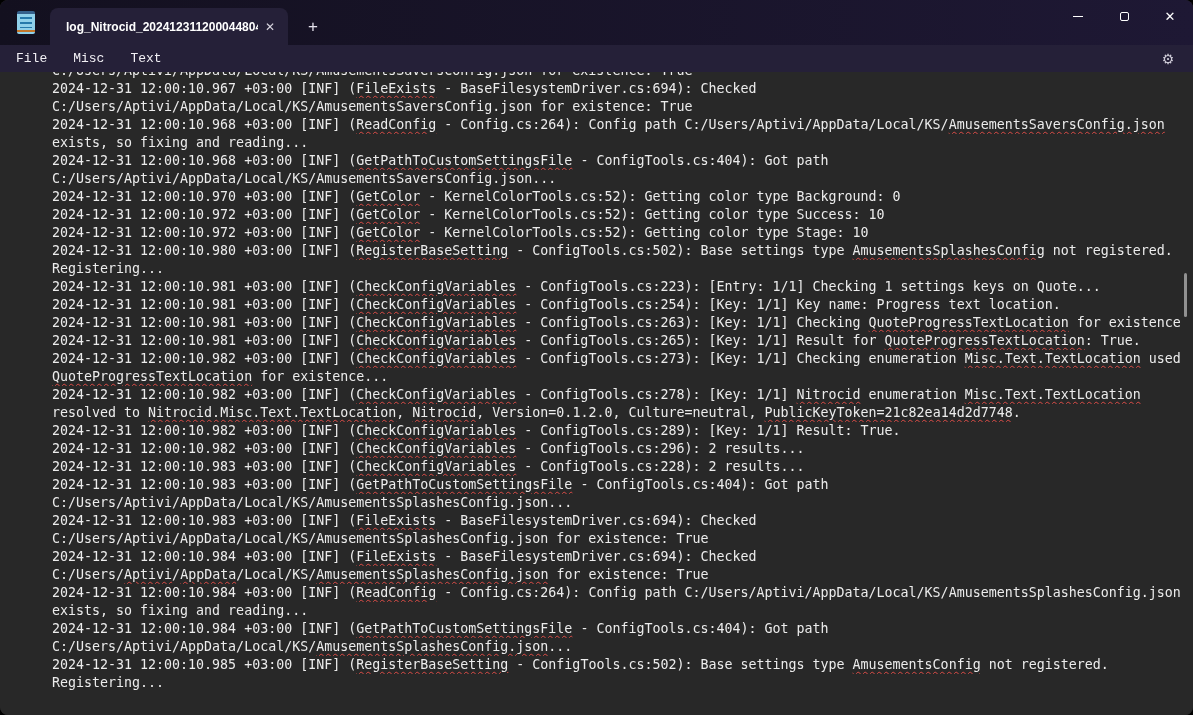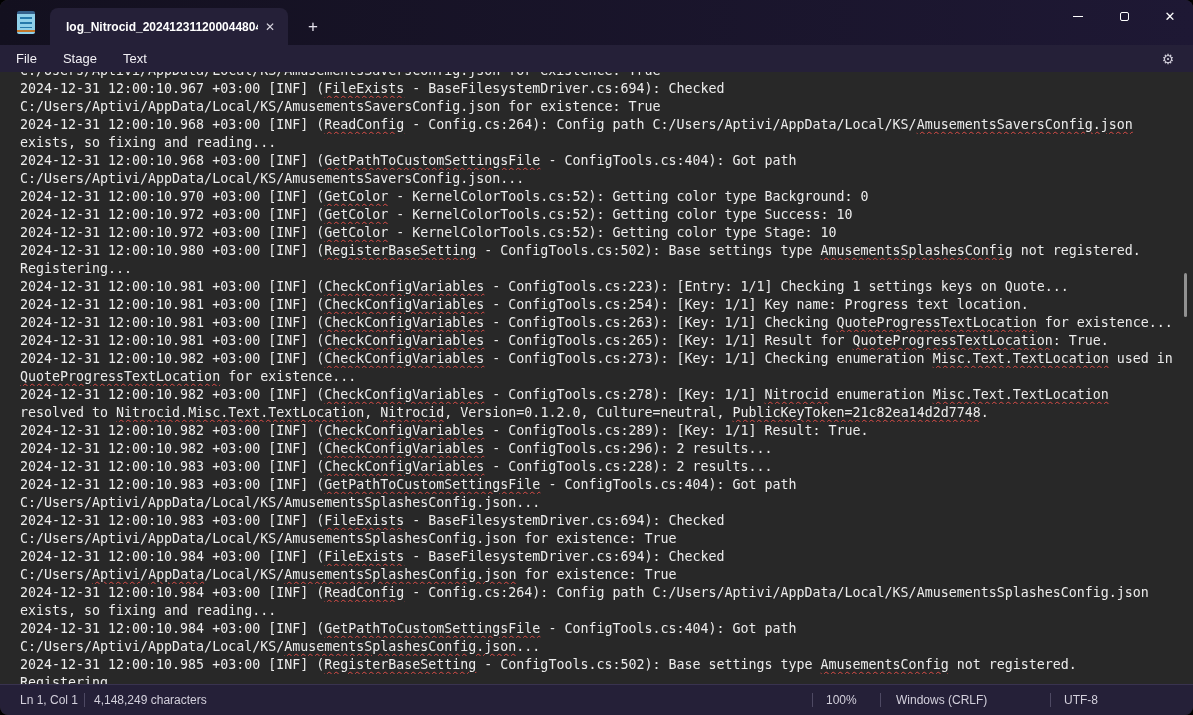--- a/index.html
+++ b/index.html
@@ -27,32 +27,32 @@
                 color:#e4e1ec; font-size:17px; font-weight:400; }
   .win-controls { position:absolute; right:0; top:0; display:flex; }
   .win-btn { width:46px; height:32px; display:flex; align-items:center; justify-content:center; color:#fff; }
   .glyph-min { width:10px; height:1px; background:#fff; display:block; }
   .glyph-max { width:9px; height:9px; border:1px solid #fff; border-radius:2px; display:block; }
   .glyph-close { font-size:13px; font-weight:400; color:#fff; }
 
   
   .menubar { height:27px; flex:none; background:var(--menu-bar-bg,#252038);
              display:flex; align-items:center; padding-left:3px; }
-  .menu-item { padding:3px 13px; font-size:13px; color:#f2f0f5; border-radius:5px; }
+  .menu-item { padding:3px 13px; font-size:13px; color:#f2f0f5; border-radius:5px;font-family:Liberation Mono, monospace; }
   .settings-btn { margin-left:auto; margin-right:14px; width:22px; height:22px; border-radius:4px;
                   display:flex; align-items:center; justify-content:center;
                   color:#cfccd8; font-size:14px; }
 
   
   .editor { position:relative; flex:1; background:var(--editor-bg,#282828); overflow:hidden; }
   .editor-content { position:absolute; top:-10px; left:20px; right:12px;
                     font-family:"DejaVu Sans Mono","Liberation Mono",monospace;
                     font-size:13.3px; line-height:18px; color:var(--editor-text,#ececec);
                     white-space:pre; }
-  .log-line { height:18px; overflow:hidden; }
+  .log-line { height:18px; overflow:hidden;margin-left:32px; }
   .sq { text-decoration:underline; text-decoration-style:wavy;
         text-decoration-color:var(--squiggle,#da4b46); text-decoration-thickness:1px;
         text-underline-offset:2px; }
   .scroll-thumb { position:absolute; right:6px; top:201px; width:3px; height:44px;
                   background:#919191; border-radius:2px; }
 
   
   .statusbar { position:relative; height:31px; flex:none; background:var(--status-bar-bg,#252038);
                border-top:1px solid #39334f; font-size:12px; color:var(--status-text,#d3d0dc);
                border-radius:0 0 8px 8px; }
@@ -79,35 +79,24 @@
           <span class="glyph-max"></span>
         </div>
       <div class="win-btn">
           <span class="glyph-close">✕</span>
         </div>
     </div>
   </div>
 
   <div class="menubar">
     <span class="menu-item">File</span>
-    <span class="menu-item">Stage</span>
+    <span class="menu-item">Misc</span>
     <span class="menu-item">Text</span>
     <span class="settings-btn">⚙</span>
   </div>
 
   <div class="editor">
     <div class="editor-content"><div class="log-line"><span>C:/Users/Aptivi/AppData/Local/KS/AmusementsSaversConfig.json for existence: True</span></div><div class="log-line"><span>2024-12-31 12:00:10.967 +03:00 [INF] (</span><span class="sq">FileExists</span><span> - BaseFilesystemDriver.cs:694): Checked</span></div><div class="log-line"><span>C:/Users/Aptivi/AppData/Local/KS/AmusementsSaversConfig.json for existence: True</span></div><div class="log-line"><span>2024-12-31 12:00:10.968 +03:00 [INF] (</span><span class="sq">ReadConfig</span><span> - Config.cs:264): Config path C:/Users/Aptivi/AppData/Local/KS/</span><span class="sq">AmusementsSaversConfig.json</span></div><div class="log-line"><span>exists, so fixing and reading...</span></div><div class="log-line"><span>2024-12-31 12:00:10.968 +03:00 [INF] (</span><span class="sq">GetPathToCustomSettingsFile</span><span> - ConfigTools.cs:404): Got path</span></div><div class="log-line"><span>C:/Users/Aptivi/AppData/Local/KS/AmusementsSaversConfig.json...</span></div><div class="log-line"><span>2024-12-31 12:00:10.970 +03:00 [INF] (</span><span class="sq">GetColor</span><span> - KernelColorTools.cs:52): Getting color type Background: 0</span></div><div class="log-line"><span>2024-12-31 12:00:10.972 +03:00 [INF] (</span><span class="sq">GetColor</span><span> - KernelColorTools.cs:52): Getting color type Success: 10</span></div><div class="log-line"><span>2024-12-31 12:00:10.972 +03:00 [INF] (</span><span class="sq">GetColor</span><span> - KernelColorTools.cs:52): Getting color type Stage: 10</span></div><div class="log-line"><span>2024-12-31 12:00:10.980 +03:00 [INF] (</span><span class="sq">RegisterBaseSetting</span><span> - ConfigTools.cs:502): Base settings type </span><span class="sq">AmusementsSplashesConfig</span><span> not registered.</span></div><div class="log-line"><span>Registering...</span></div><div class="log-line"><span>2024-12-31 12:00:10.981 +03:00 [INF] (</span><span class="sq">CheckConfigVariables</span><span> - ConfigTools.cs:223): [Entry: 1/1] Checking 1 settings keys on Quote...</span></div><div class="log-line"><span>2024-12-31 12:00:10.981 +03:00 [INF] (</span><span class="sq">CheckConfigVariables</span><span> - ConfigTools.cs:254): [Key: 1/1] Key name: Progress text location.</span></div><div class="log-line"><span>2024-12-31 12:00:10.981 +03:00 [INF] (</span><span class="sq">CheckConfigVariables</span><span> - ConfigTools.cs:263): [Key: 1/1] Checking </span><span class="sq">QuoteProgressTextLocation</span><span> for existence...</span></div><div class="log-line"><span>2024-12-31 12:00:10.981 +03:00 [INF] (</span><span class="sq">CheckConfigVariables</span><span> - ConfigTools.cs:265): [Key: 1/1] Result for </span><span class="sq">QuoteProgressTextLocation</span><span>: True.</span></div><div class="log-line"><span>2024-12-31 12:00:10.982 +03:00 [INF] (</span><span class="sq">CheckConfigVariables</span><span> - ConfigTools.cs:273): [Key: 1/1] Checking enumeration </span><span class="sq">Misc.Text.TextLocation</span><span> used in</span></div><div class="log-line"><span class="sq">QuoteProgressTextLocation</span><span> for existence...</span></div><div class="log-line"><span>2024-12-31 12:00:10.982 +03:00 [INF] (</span><span class="sq">CheckConfigVariables</span><span> - ConfigTools.cs:278): [Key: 1/1] </span><span class="sq">Nitrocid</span><span> enumeration </span><span class="sq">Misc.Text.TextLocation</span></div><div class="log-line"><span>resolved to </span><span class="sq">Nitrocid.Misc.Text.TextLocation</span><span>, </span><span class="sq">Nitrocid</span><span>, Version=0.1.2.0, Culture=neutral, </span><span class="sq">PublicKeyToken=21c82ea14d2d7748</span><span>.</span></div><div class="log-line"><span>2024-12-31 12:00:10.982 +03:00 [INF] (</span><span class="sq">CheckConfigVariables</span><span> - ConfigTools.cs:289): [Key: 1/1] Result: True.</span></div><div class="log-line"><span>2024-12-31 12:00:10.982 +03:00 [INF] (</span><span class="sq">CheckConfigVariables</span><span> - ConfigTools.cs:296): 2 results...</span></div><div class="log-line"><span>2024-12-31 12:00:10.983 +03:00 [INF] (</span><span class="sq">CheckConfigVariables</span><span> - ConfigTools.cs:228): 2 results...</span></div><div class="log-line"><span>2024-12-31 12:00:10.983 +03:00 [INF] (</span><span class="sq">GetPathToCustomSettingsFile</span><span> - ConfigTools.cs:404): Got path</span></div><div class="log-line"><span>C:/Users/Aptivi/AppData/Local/KS/AmusementsSplashesConfig.json...</span></div><div class="log-line"><span>2024-12-31 12:00:10.983 +03:00 [INF] (</span><span class="sq">FileExists</span><span> - BaseFilesystemDriver.cs:694): Checked</span></div><div class="log-line"><span>C:/Users/Aptivi/AppData/Local/KS/AmusementsSplashesConfig.json for existence: True</span></div><div class="log-line"><span>2024-12-31 12:00:10.984 +03:00 [INF] (</span><span class="sq">FileExists</span><span> - BaseFilesystemDriver.cs:694): Checked</span></div><div class="log-line"><span>C:/Users/</span><span class="sq">Aptivi</span><span>/</span><span class="sq">AppData</span><span>/Local/KS/</span><span class="sq">AmusementsSplashesConfig.json</span><span> for existence: True</span></div><div class="log-line"><span>2024-12-31 12:00:10.984 +03:00 [INF] (</span><span class="sq">ReadConfig</span><span> - Config.cs:264): Config path C:/Users/Aptivi/AppData/Local/KS/AmusementsSplashesConfig.json</span></div><div class="log-line"><span>exists, so fixing and reading...</span></div><div class="log-line"><span>2024-12-31 12:00:10.984 +03:00 [INF] (</span><span class="sq">GetPathToCustomSettingsFile</span><span> - ConfigTools.cs:404): Got path</span></div><div class="log-line"><span>C:/Users/Aptivi/AppData/Local/KS/</span><span class="sq">AmusementsSplashesConfig.json</span><span>...</span></div><div class="log-line"><span>2024-12-31 12:00:10.985 +03:00 [INF] (</span><span class="sq">RegisterBaseSetting</span><span> - ConfigTools.cs:502): Base settings type </span><span class="sq">AmusementsConfig</span><span> not registered.</span></div><div class="log-line"><span>Registering...</span></div></div>
     <div class="scroll-thumb"></div>
   </div>
 
-  <div class="statusbar">
-    <span class="status-item" style="left:20px">Ln 1, Col 1</span>
-    <span class="status-div" style="left:84px"></span>
-    <span class="status-item" style="left:94px">4,148,249 characters</span>
-    <span class="status-div" style="left:812px"></span>
-    <span class="status-item" style="left:826px">100%</span>
-    <span class="status-div" style="left:880px"></span>
-    <span class="status-item" style="left:896px">Windows (CRLF)</span>
-    <span class="status-div" style="left:1050px"></span>
-    <span class="status-item" style="left:1064px">UTF-8</span>
-  </div>
 
 </div>
 
 </body></html>

